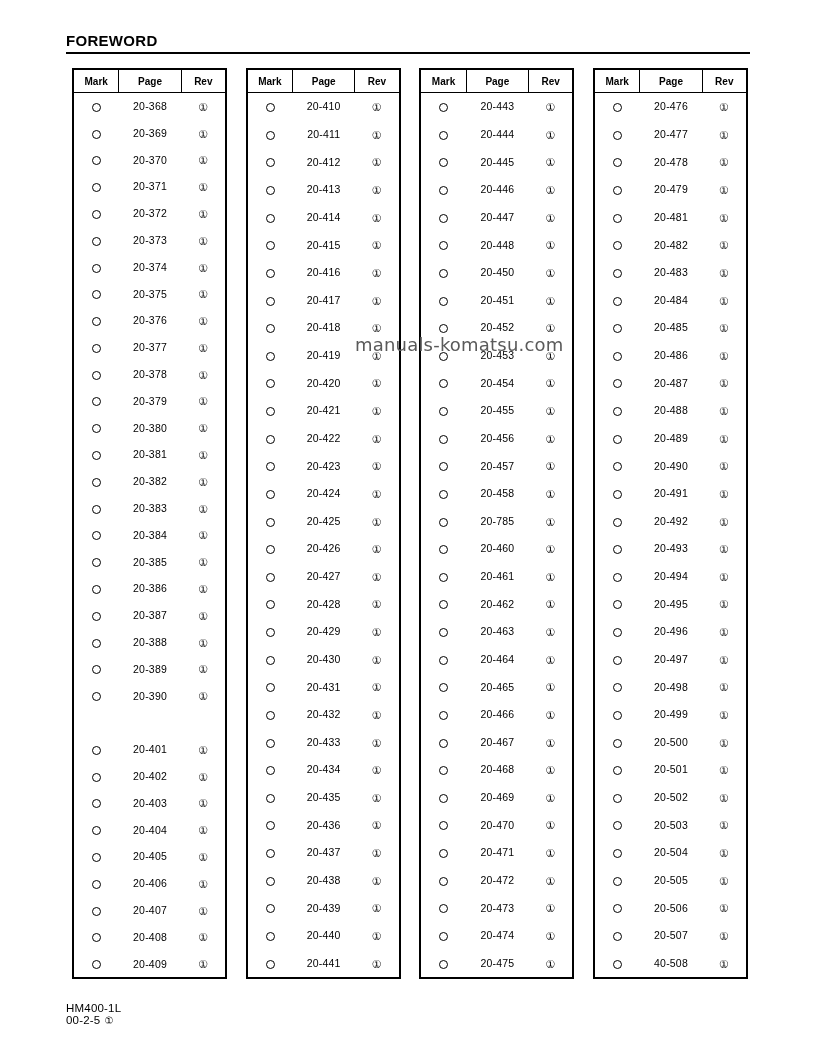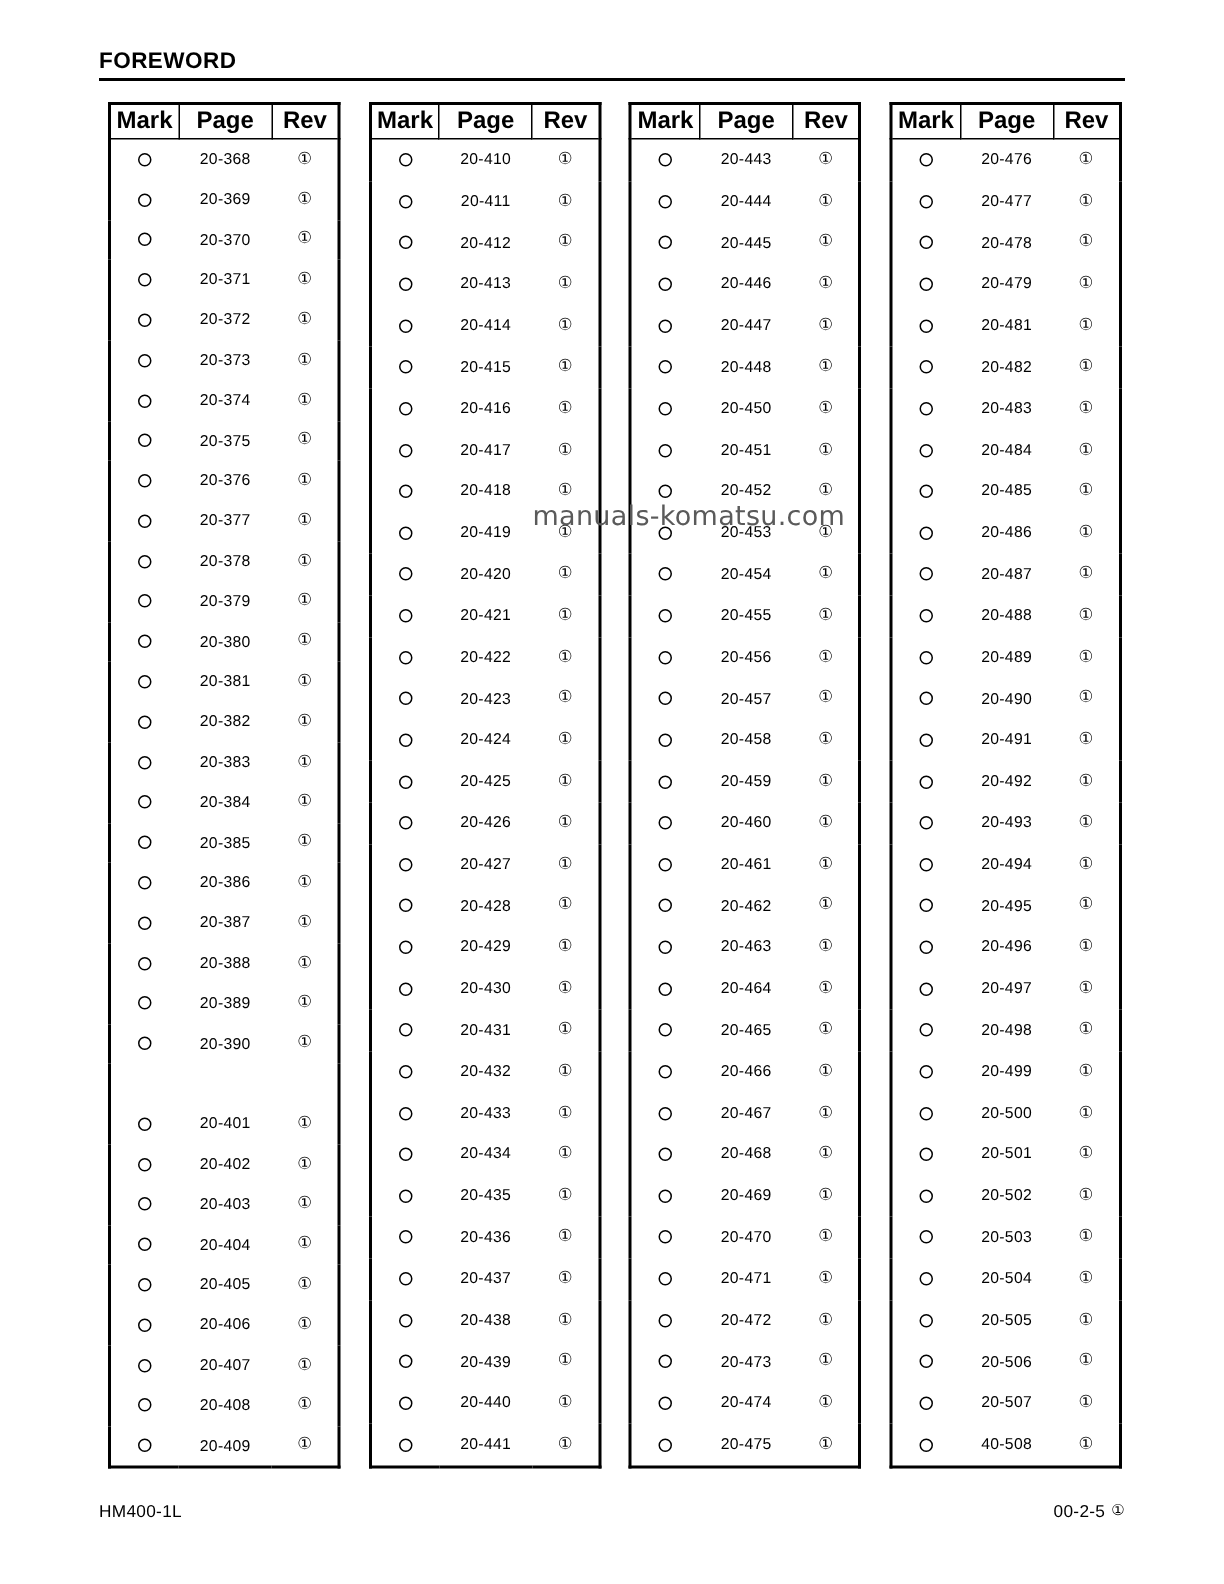--- a/index.html
+++ b/index.html
@@ -55,21 +55,21 @@
 
   .tbl {
     border: 2px solid #000;
     border-collapse: collapse;
     width: 155px;
     background: #fff;
   }
 
   .tbl .hdr th {
     border: 1.4px solid #000;
-    font-size: 16px;
+    font-size: 10px;
     font-weight: bold;
     height: 22px;
     padding: 0;
     text-align: center;
     vertical-align: middle;
   }
   .tbl .hdr th.c-mark { width: 45px; }
   .tbl .hdr th.c-page { width: 62px; }
   .tbl .hdr th.c-rev  { width: 44px; }
 
@@ -127,20 +127,21 @@
   
   .footer {
     position: absolute;
     left: 66px;
     top: 1002px;
     width: 684px;
     display: flex;
     justify-content: space-between;
     align-items: baseline;
     font-size: 11.5px;
+    flex-direction: column;
   }
   .footer-left { letter-spacing: 0.2px; }
   .footer-right {
     letter-spacing: 0.2px;
   }
   .footer-right .rev-mark { font-size: 10px; margin-left: 4px; }
 </style>
 </head>
 <body>
 
@@ -578,21 +579,21 @@
             <td class="c-page">20-457</td>
             <td class="c-rev"><span class="rev-mark">①</span></td>
           </tr>
           <tr class="">
             <td class="c-mark"><span class="mark-circle"></span></td>
             <td class="c-page">20-458</td>
             <td class="c-rev"><span class="rev-mark">①</span></td>
           </tr>
           <tr class="">
             <td class="c-mark"><span class="mark-circle"></span></td>
-            <td class="c-page">20-459</td>
+            <td class="c-page">20-785</td>
             <td class="c-rev"><span class="rev-mark">①</span></td>
           </tr>
           <tr class="">
             <td class="c-mark"><span class="mark-circle"></span></td>
             <td class="c-page">20-460</td>
             <td class="c-rev"><span class="rev-mark">①</span></td>
           </tr>
           <tr class="">
             <td class="c-mark"><span class="mark-circle"></span></td>
             <td class="c-page">20-461</td>

